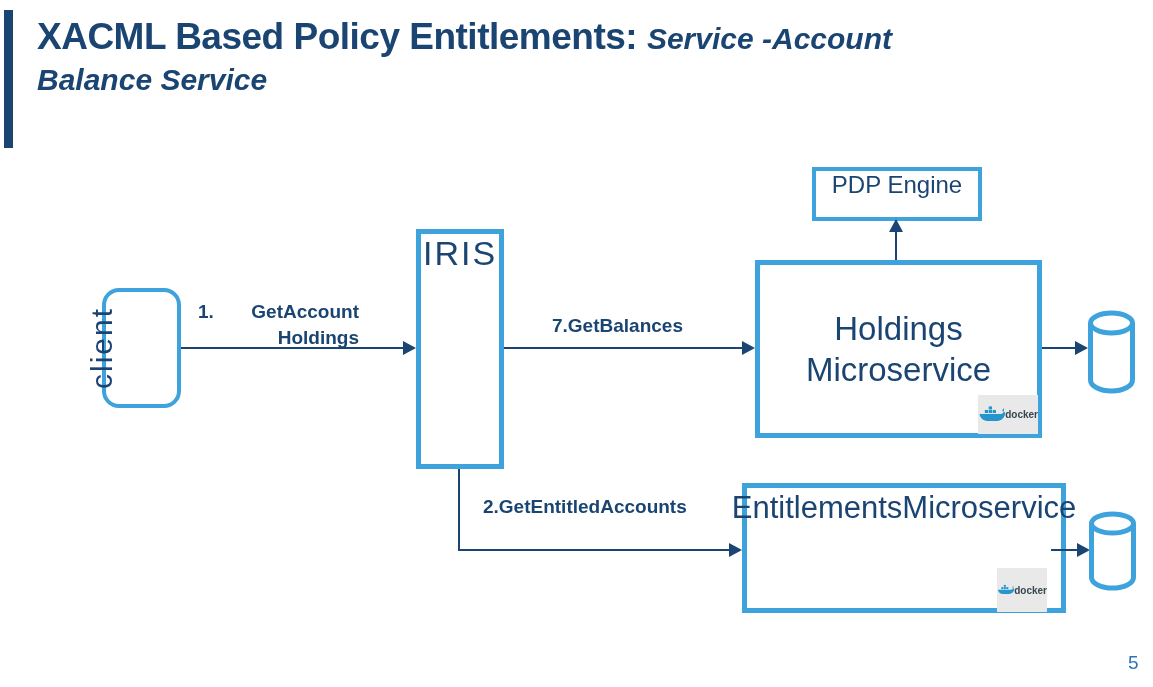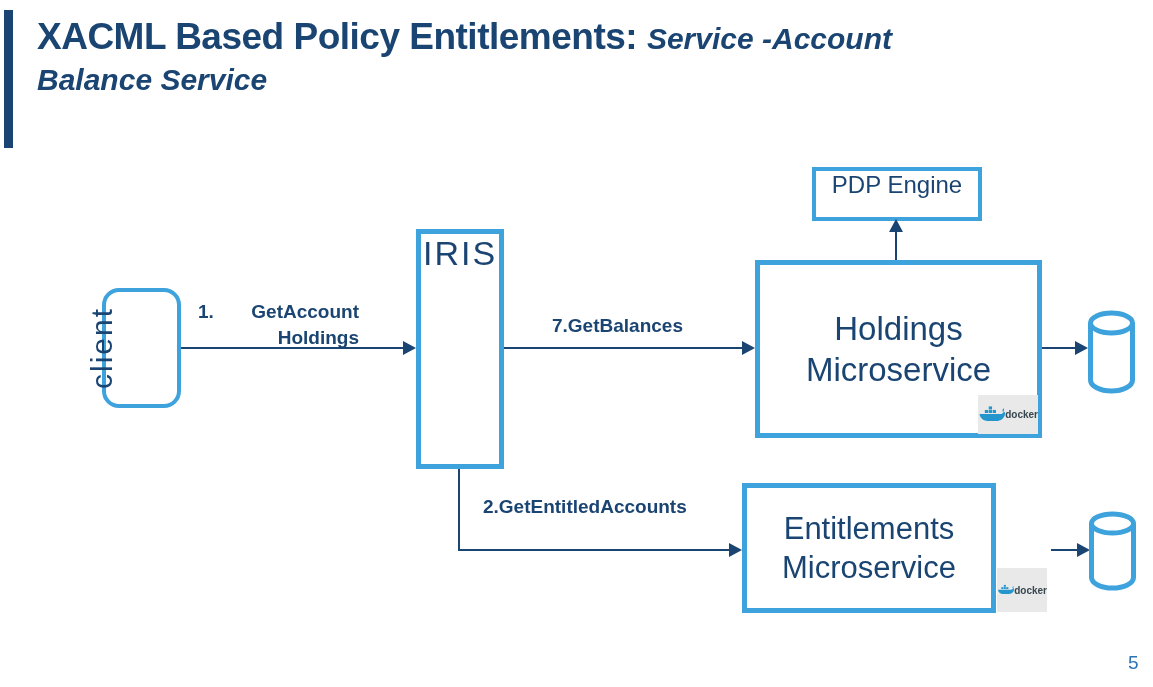--- a/index.html
+++ b/index.html
@@ -25,21 +25,21 @@
   .node{
     position:absolute;box-sizing:border-box;background:#fff;
     border:5px solid var(--blue);color:var(--navy);
     display:flex;justify-content:center;text-align:center;
   }
   .node-client{left:102px;top:288px;width:79px;height:120px;border-width:4px;border-radius:17px;}
   .client-text{transform:rotate(-90deg);font-size:30px;letter-spacing:2px;white-space:nowrap;}
   .node-iris{left:416px;top:229px;width:88px;height:240px;font-size:34px;letter-spacing:2px;}
   .node-pdp{left:812px;top:167px;width:170px;height:54px;border-width:4px;font-size:24px;}
   .node-holdings{left:755px;top:260px;width:287px;height:178px;flex-direction:column;font-size:33px;line-height:41px;}
-  .node-entitlements{left:742px;top:483px;width:254px;height:130px;flex-direction:column;font-size:31px;line-height:39px;}
+  .node-entitlements{left:742px;top:483px;width:324px;height:130px;font-size:31px;line-height:39px;}
 
   
   .hline,.vline{position:absolute;background:var(--navy);}
   .hline{height:2px;}
   .vline{width:2px;}
   .arr-r{position:absolute;width:0;height:0;border-top:7px solid transparent;border-bottom:7px solid transparent;border-left:13px solid var(--navy);}
   .arr-u{position:absolute;width:0;height:0;border-left:7px solid transparent;border-right:7px solid transparent;border-bottom:13px solid var(--navy);}
 
   
   .edge-label{position:absolute;color:var(--navy);font-weight:bold;font-size:19px;white-space:nowrap;}

